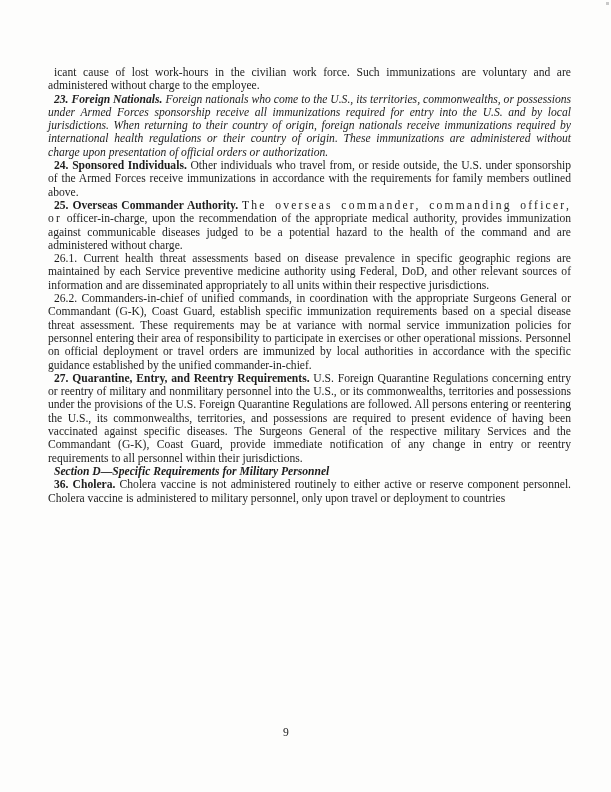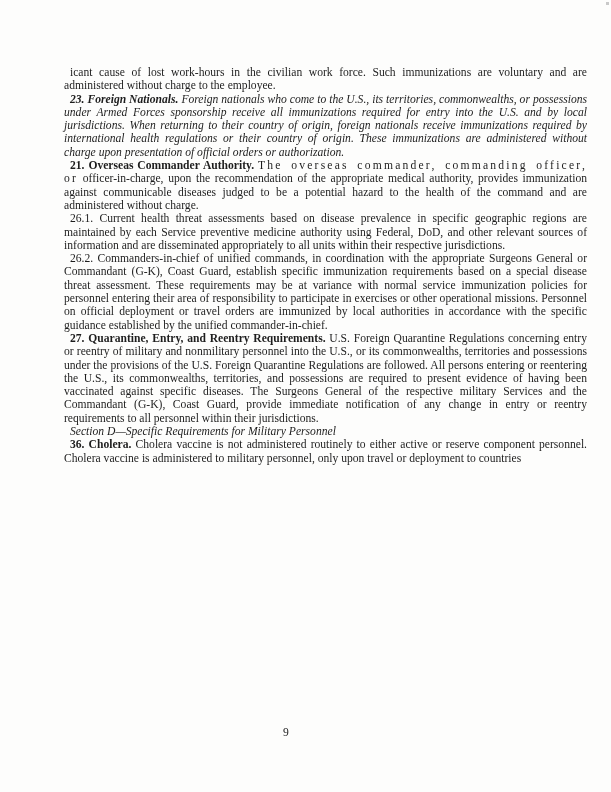--- a/index.html
+++ b/index.html
@@ -11,42 +11,42 @@
     position: relative;
     width: 611px;
     height: 792px;
     background: #fdfdfc;
     overflow: hidden;
     font-family: "Liberation Serif", serif;
     color: #1d1d1d;
   }
   .content {
     position: absolute;
-    left: 64px;
+    left: 48px;
     top: 66px;
     width: 523px;
     font-size: 11.6px;
     line-height: 13.3px;
     text-align: justify;
   }
   .content p {
     margin: 0;
     text-indent: 6px;
   }
   b.ph { font-weight: bold; }
   .frag        { text-indent: 0; margin-bottom: 15px; }
   .p23         { margin-bottom: 18px; font-style: italic; }
   .p24         { margin-bottom: 19px; }
   .p25         { margin-bottom: 17px; }
   .h26         { margin-bottom: 5px; font-weight: bold; }
   .sub         { margin-left: 22px; text-indent: 4px; }
   .p261        { margin-bottom: 10px; }
   .p262        { margin-bottom: 14px; }
   .p27         { margin-bottom: 18px; }
-  .sectd       { margin-bottom: 16px; font-weight: normal; font-style: italic; text-indent: 0; }
+  .sectd       { margin-bottom: 16px; font-weight: bold; font-style: italic; text-indent: 0; }
   .p28         { margin-bottom: 15px; }
   .p29         { margin-bottom: 0; }
   .spaced {
     letter-spacing: 2.2px;
     word-spacing: 2.5px;
   }
   .pagenum {
     position: absolute;
     top: 726px;
     left: 283px;
@@ -74,23 +74,27 @@
 
     <p class="frag">
       <span>icant cause of lost work-hours in the civilian work force.  Such immunizations are voluntary and are administered without charge to the employee.</span>
     </p>
 
     <p class="p23">
       <b class="ph">23.  Foreign Nationals.</b>
       <span>Foreign nationals who come to the U.S., its territories, commonwealths, or possessions under Armed Forces sponsorship receive all immunizations required for entry into the U.S. and by local jurisdictions.  When returning to their country of origin, foreign nationals receive immunizations required by international health regulations or their country of origin.  These immunizations are administered without charge upon presentation of official orders or authorization.</span>
     </p>
 
+    <p class="p24">
+      <b class="ph">24.  Sponsored Individuals.</b>
+      <span>Other individuals who travel from, or reside outside, the U.S. under sponsorship of the Armed Forces receive immunizations in accordance with the requirements for family members outlined above.</span>
+    </p>
 
     <p class="p25">
-      <b class="ph">21.  Overseas Commander Authority.</b>
+      <b class="ph">25.  Overseas Commander Authority.</b>
       <span class="spaced">The overseas commander, commanding officer, or</span>
       <span>officer-in-charge, upon the recommendation of the appropriate medical authority, provides immunization against communicable diseases judged to be a potential hazard to the health of the command and are administered without charge.</span>
     </p>
 
 
     <p class="sub p261">
       <span>26.1.  Current health threat assessments based on disease prevalence in specific geographic regions are maintained by each Service preventive medicine authority using Federal, DoD, and other relevant sources of information and are disseminated appropriately to all units within their respective jurisdictions.</span>
     </p>
 
     <p class="sub p262">

